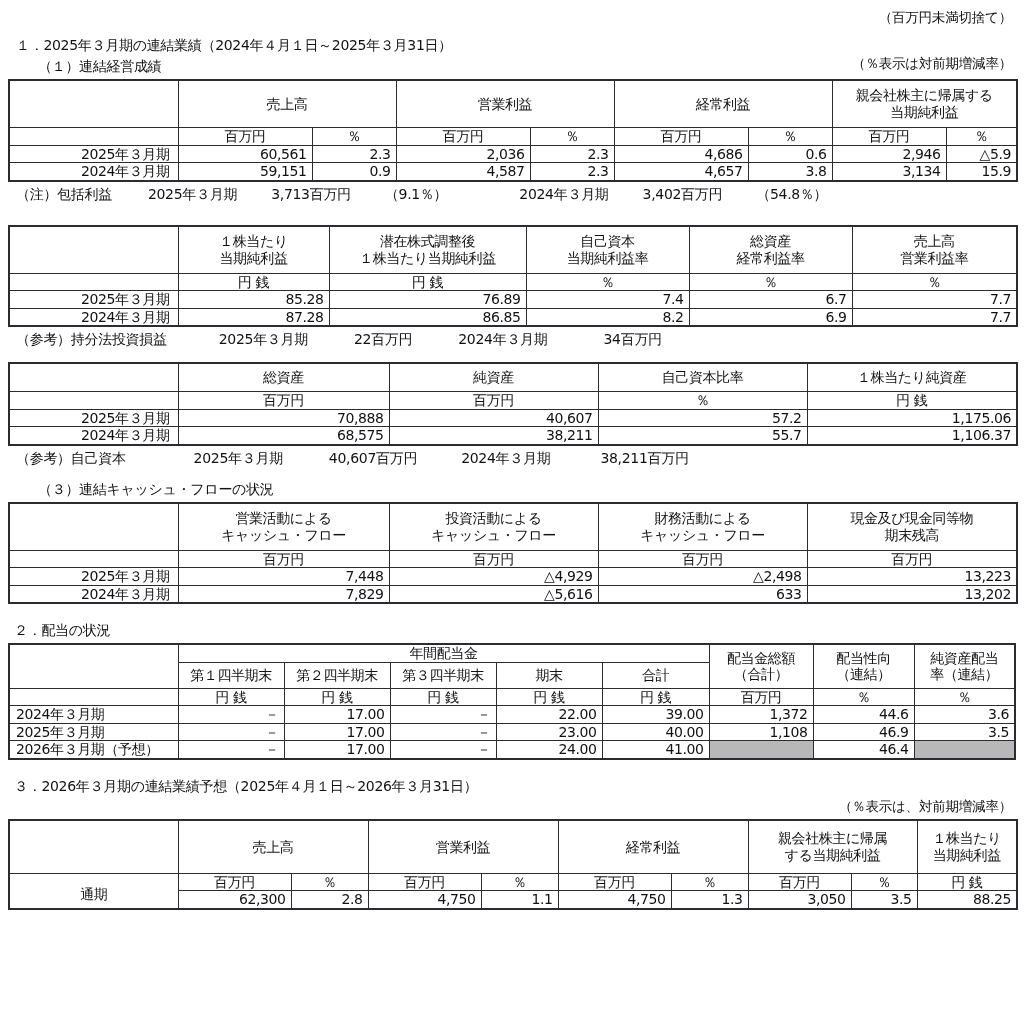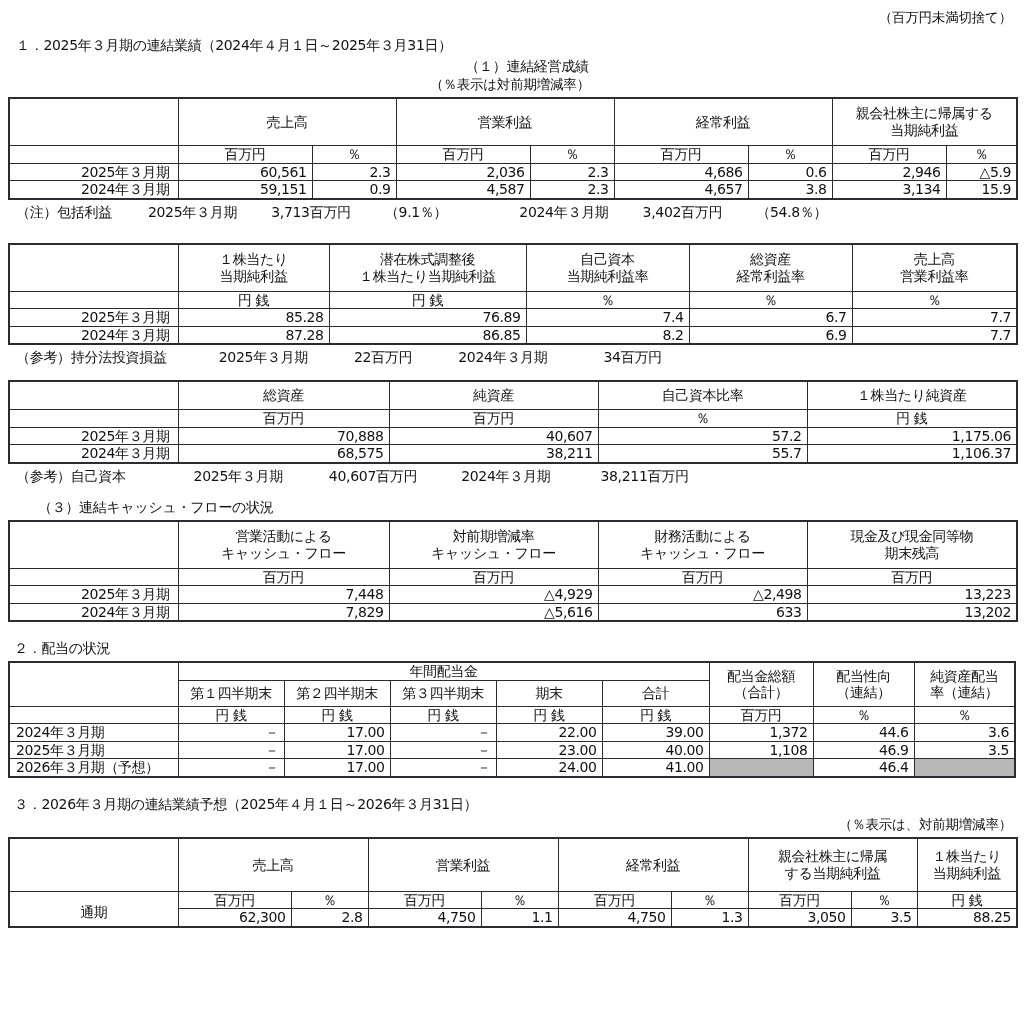--- a/index.html
+++ b/index.html
@@ -37,23 +37,22 @@
     letter-spacing: -0.3px;
     margin: 0;
     padding: 0;
     white-space: nowrap;
   }
   .sec-head.lvl1 { padding-left: 8px; padding-top: 10px; }
   .sec-head.lvl2 { padding-left: 30px; padding-top: 3px; }
 
   .head-row {
     display: flex;
-    align-items: center;
+    align-items: flex-start;
     justify-content: space-between;
-    flex-direction: column;
   }
   .head-row .note-right { padding-top: 0; }
 
   table.fin {
     border-collapse: collapse;
     width: 1008px;
     table-layout: fixed;
     margin-top: 3px;
     font-size: 14px;
   }
@@ -303,21 +302,21 @@
         <col style="width:210px">
     </colgroup>
     <tbody>
       <tr>
         <td style="height:46px"></td>
         <td class="hdr-cell hdr-two">
           <div>営業活動による</div>
           <div>キャッシュ・フロー</div>
         </td>
         <td class="hdr-cell hdr-two">
-          <div>対前期増減率</div>
+          <div>投資活動による</div>
           <div>キャッシュ・フロー</div>
         </td>
         <td class="hdr-cell hdr-two">
           <div>財務活動による</div>
           <div>キャッシュ・フロー</div>
         </td>
         <td class="hdr-cell hdr-two">
           <div>現金及び現金同等物</div>
           <div>期末残高</div>
         </td>

